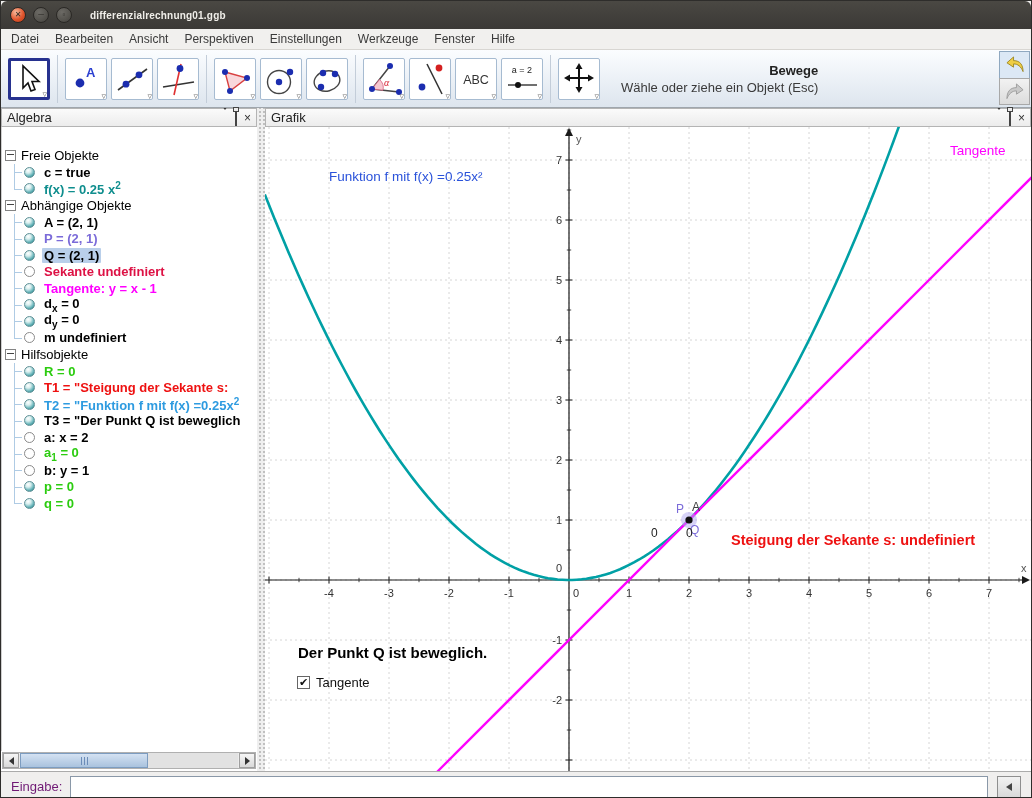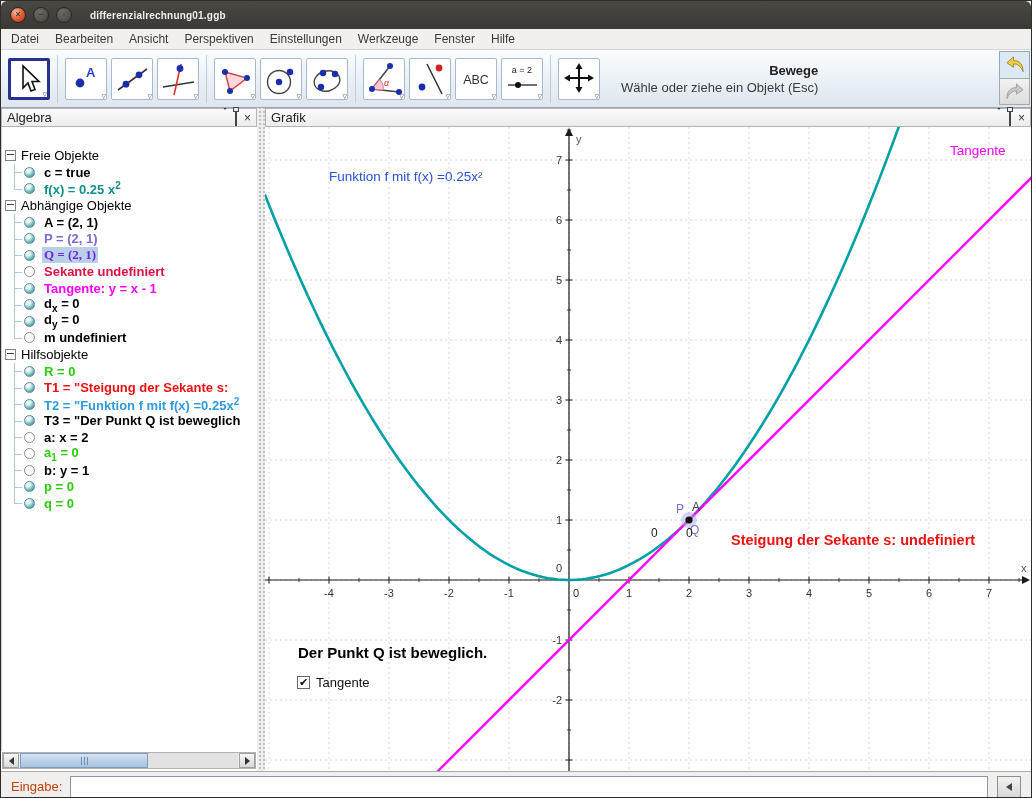--- a/index.html
+++ b/index.html
@@ -80,21 +80,21 @@
   
   .grafik{flex:1;display:flex;flex-direction:column;background:#fff;}
   .canvas{position:relative;width:766px;height:644px;background:#fff;overflow:hidden;}
   .canvas svg{position:absolute;left:0;top:0;}
   .gtext{position:absolute;white-space:nowrap;}
   .gcheckrow{position:absolute;display:flex;align-items:center;gap:6px;}
   .gcheck{width:13px;height:13px;border:1px solid #666;background:#fff;box-sizing:border-box;
           display:flex;align-items:center;justify-content:center;font-size:11px;line-height:11px;color:#111;}
   
   .inputbar{height:30px;background:#F0EFEE;border-top:1px solid #ABABAB;display:flex;align-items:center;padding:0 10px;box-sizing:border-box;}
-  .inputbar label{font-size:13px;color:#c2410c;margin-right:8px;}
+  .inputbar label{font-size:13px;color:#701a75;margin-right:8px;}
   .inputbar input{flex:1;height:20px;border:1px solid #8A98A8;background:#fff;font-size:13px;padding:0 4px;outline:none;}
   .helpbtn{width:22px;height:20px;margin-left:9px;background:linear-gradient(#F2F2F2,#D9D9D9);
            border:1px solid #8F8F8F;display:flex;align-items:center;justify-content:center;}
   .helpbtn .tri{width:0;height:0;border-top:4px solid transparent;border-bottom:4px solid transparent;border-right:6px solid #444;}
 </style>
 </head>
 <body>
 
 <div id="win">
 
@@ -293,21 +293,21 @@
               <li class="trow">
                 <span class="obj-ic marble"></span>
                 <span class="lblwrap" style="color: rgb(0, 0, 0);"><span>A = (2, 1)</span></span>
               </li>
               <li class="trow">
                 <span class="obj-ic marble"></span>
                 <span class="lblwrap" style="color: rgb(123, 107, 217);"><span>P = (2, 1)</span></span>
               </li>
               <li class="trow">
                 <span class="obj-ic marble"></span>
-                <span class="lblwrap selected" style="color: #6d28d9; font-family: Liberation Serif, serif;"><span>Q = (2, 1)</span></span>
+                <span class="lblwrap selected" style="color: #000000;"><span>Q = (2, 1)</span></span>
               </li>
               <li class="trow">
                 <span class="obj-ic hollow"></span>
                 <span class="lblwrap" style="color: rgb(221, 17, 68);"><span>Sekante undefiniert</span></span>
               </li>
               <li class="trow">
                 <span class="obj-ic marble"></span>
                 <span class="lblwrap" style="color: rgb(255, 0, 255);"><span>Tangente: y = x - 1</span></span>
               </li>
               <li class="trow">

